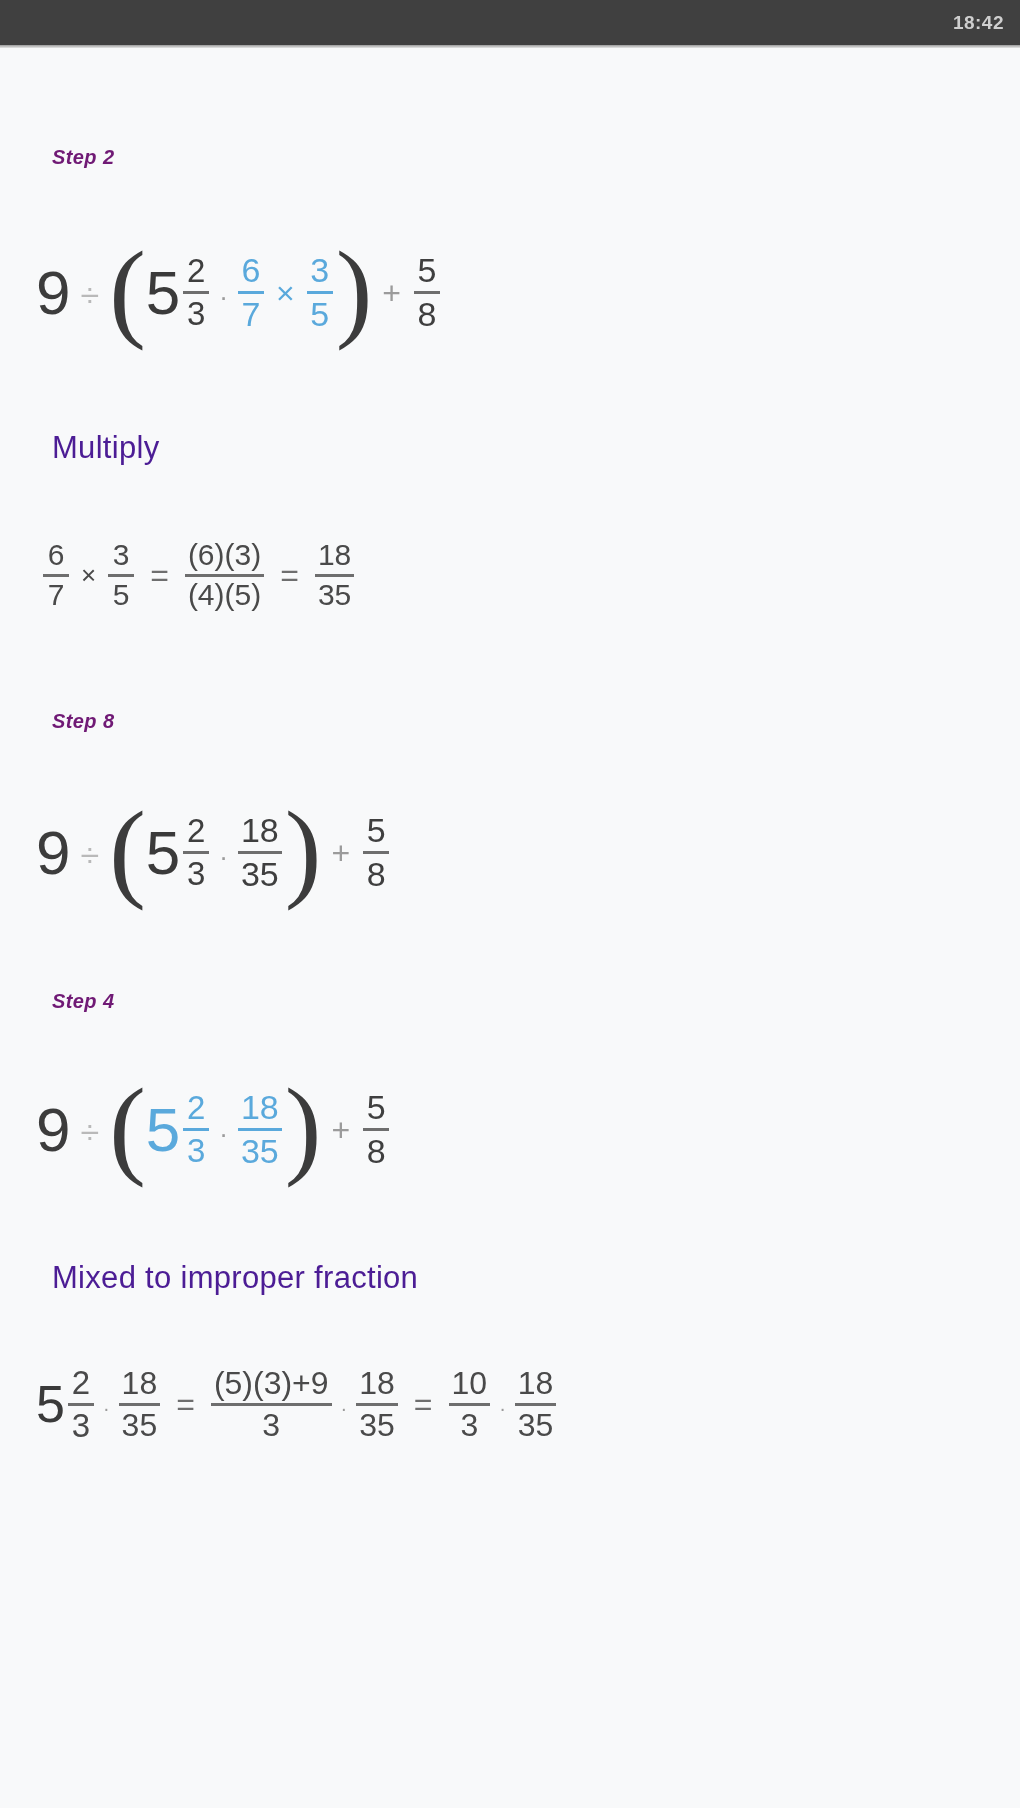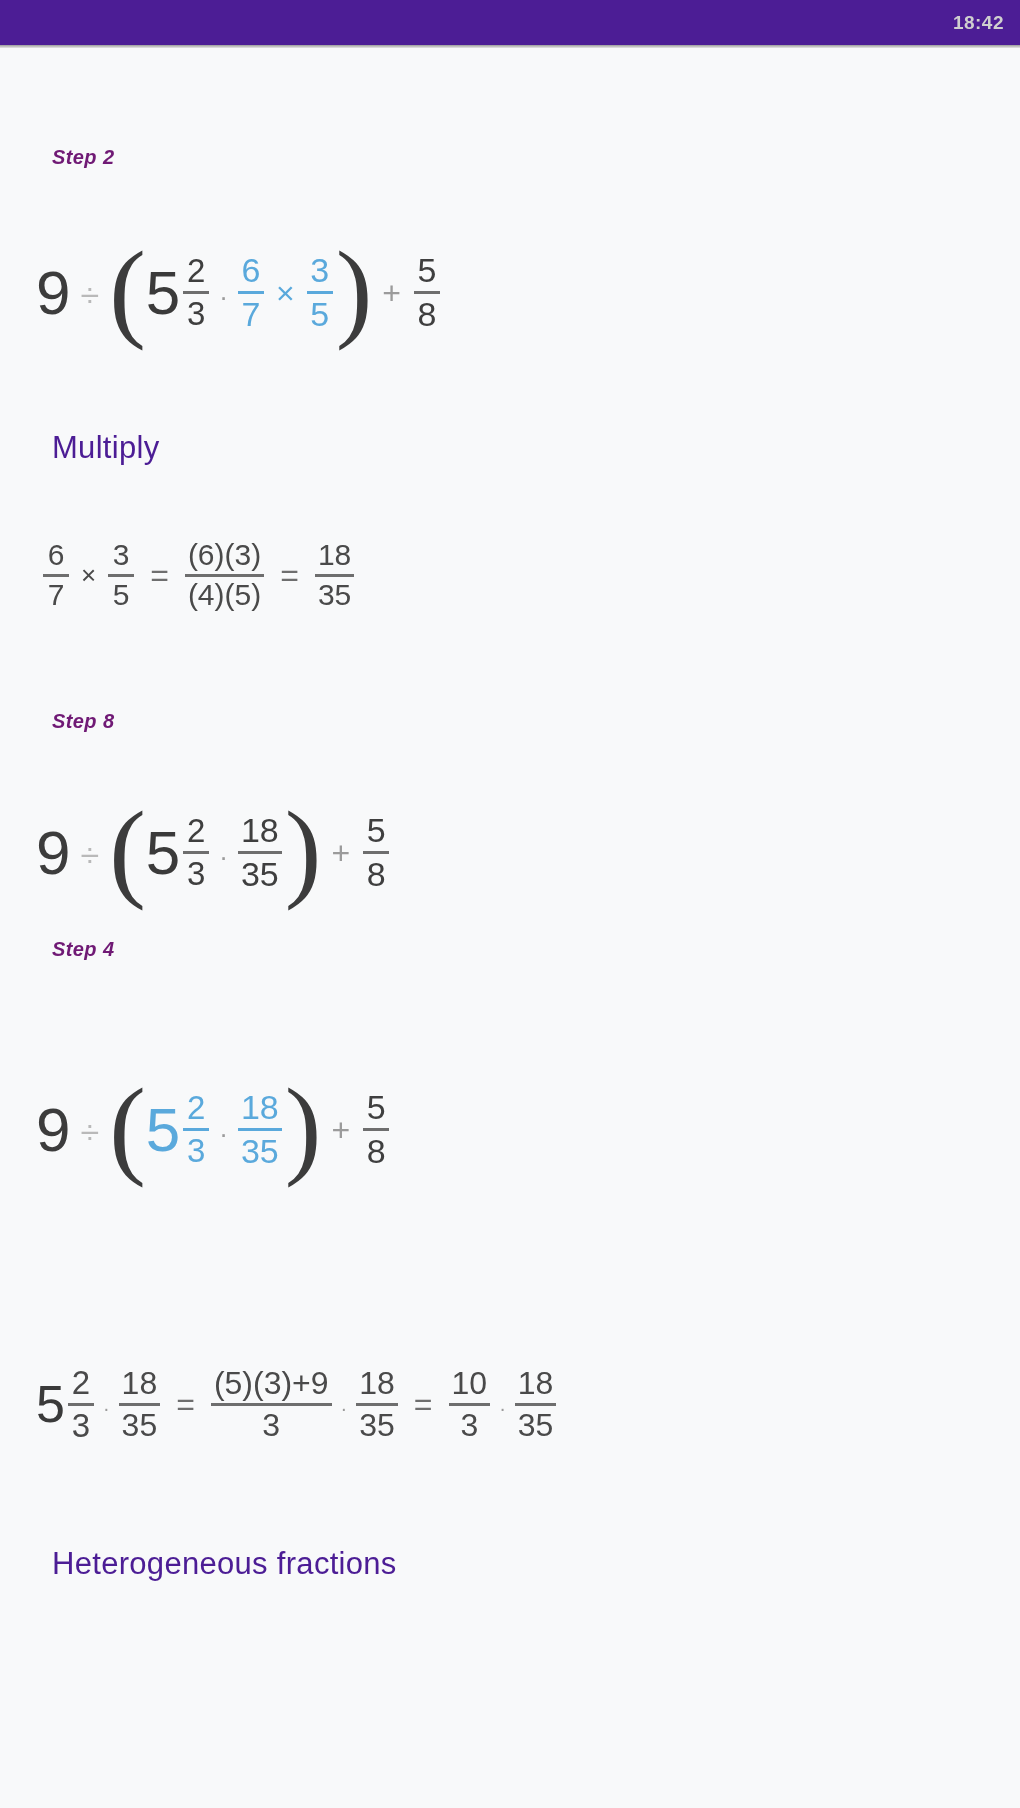--- a/index.html
+++ b/index.html
@@ -11,21 +11,21 @@
     width: 1020px;
     height: 1808px;
     font-family: "Liberation Sans", sans-serif;
     overflow: hidden;
     position: relative;
   }
 
   
   .status-bar {
     height: 45px;
-    background: #4c1d95;
+    background: #404040;
     display: flex;
     align-items: center;
     justify-content: flex-end;
     padding-right: 16px;
     box-sizing: border-box;
   }
   .status-time {
     color: #cfcfcf;
     font-size: 19px;
     font-weight: bold;
@@ -264,21 +264,21 @@
     </span>
     <span class="paren">)</span>
     <span class="op-plus">+</span>
     <span class="frac f-lg">
       <span class="top">5</span>
       <span class="bar"></span>
       <span class="bot">8</span>
     </span>
   </div>
 
-  <div class="abs" style="left:52px; top:890px;">
+  <div class="abs" style="left:52px; top:942px;">
     <div class="step-label">Step 4</div>
   </div>
 
   <div class="abs expr big" style="left:36px; top:1042px;">
     <span class="num-big">9</span>
     <span class="op-div big">÷</span>
     <span class="paren">(</span>
     <span class="mixed">
       <span class="whole blue">5</span>
       <span class="frac f-lg blue" style="color:#5aa9dc">
@@ -295,20 +295,23 @@
     </span>
     <span class="paren">)</span>
     <span class="op-plus">+</span>
     <span class="frac f-lg">
       <span class="top">5</span>
       <span class="bar"></span>
       <span class="bot">8</span>
     </span>
   </div>
 
+  <div class="abs" style="left:52px; top:1212px;">
+    <div class="op-label">Mixed to improper fraction</div>
+  </div>
 
   <div class="abs expr mid" style="left:36px; top:1318px;">
     <span class="mixed">
       <span class="whole" style="font-size:52px">5</span>
       <span class="frac f-md">
         <span class="top">2</span>
         <span class="bar"></span>
         <span class="bot">3</span>
       </span>
     </span>
@@ -337,17 +340,14 @@
       <span class="bot">3</span>
     </span>
     <span class="op-dot sm">·</span>
     <span class="frac f-md">
       <span class="top">18</span>
       <span class="bar"></span>
       <span class="bot">35</span>
     </span>
   </div>
 
-  <div class="abs" style="left:52px; top:1498px;">
-    <div class="op-label">Heterogeneous fractions</div>
-  </div>
 
 </div>
 
 </body></html>

